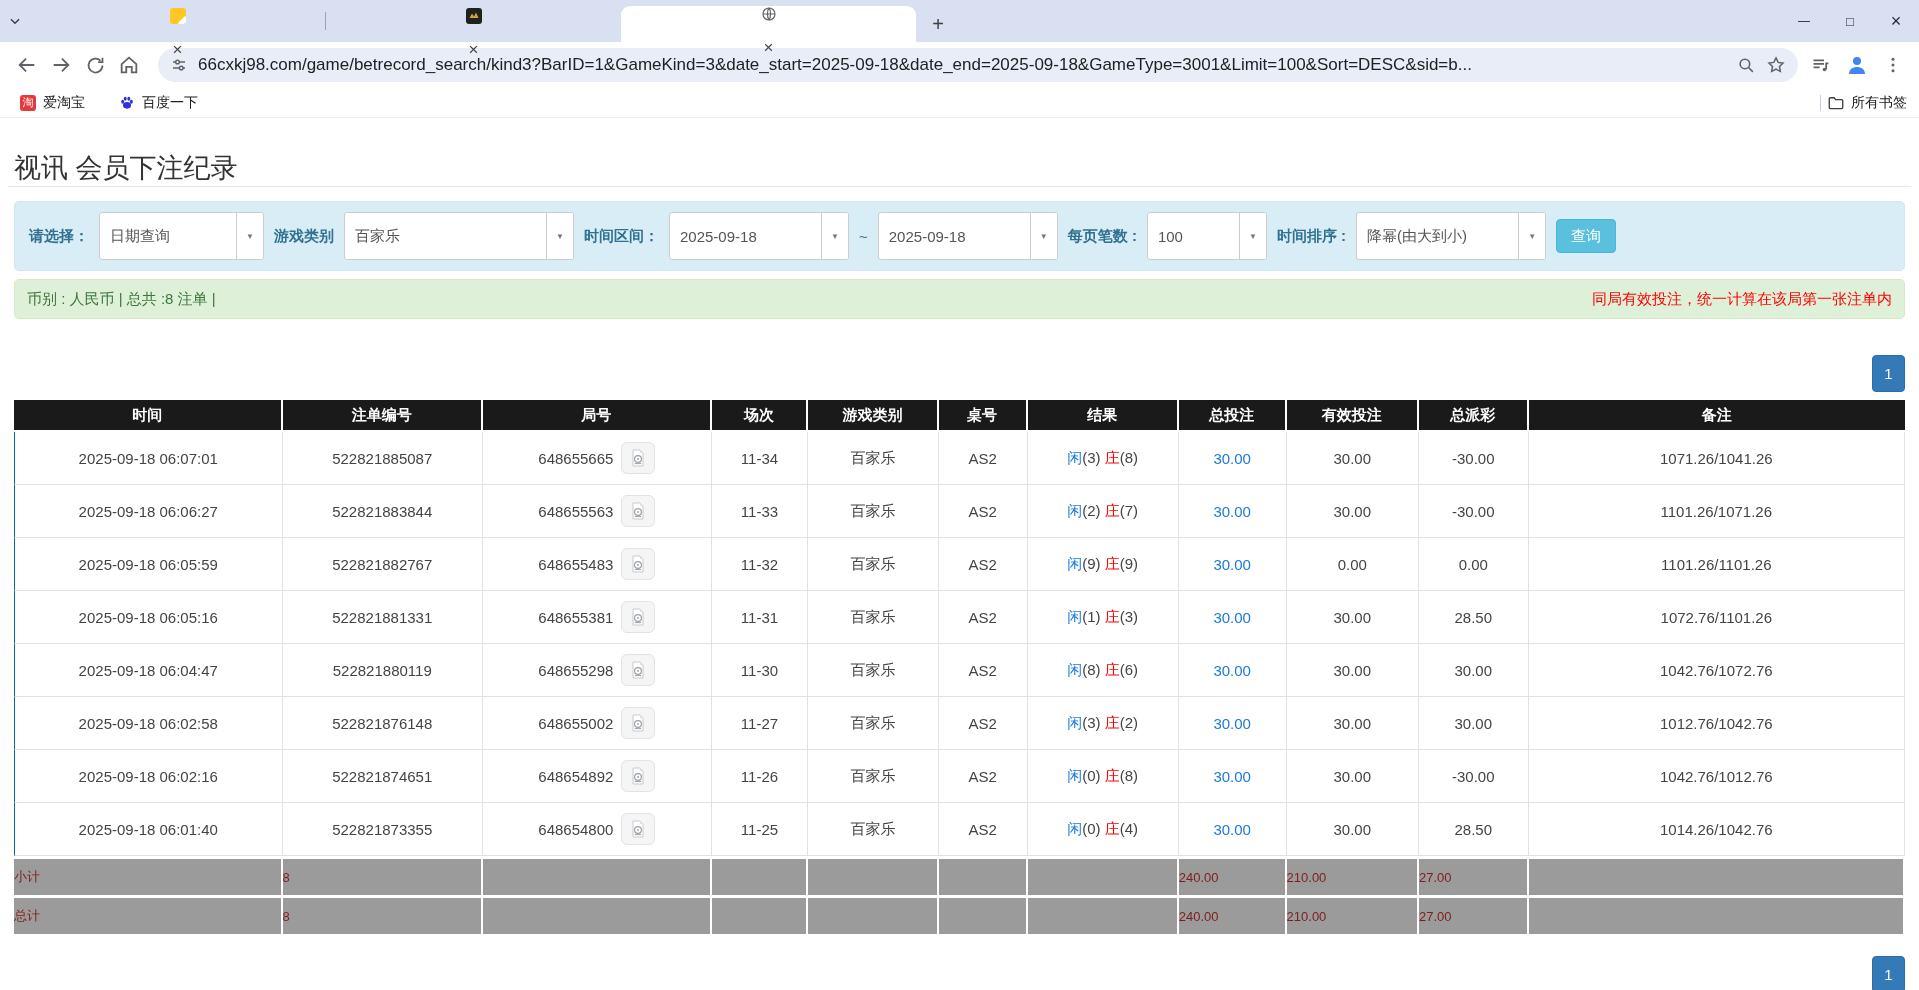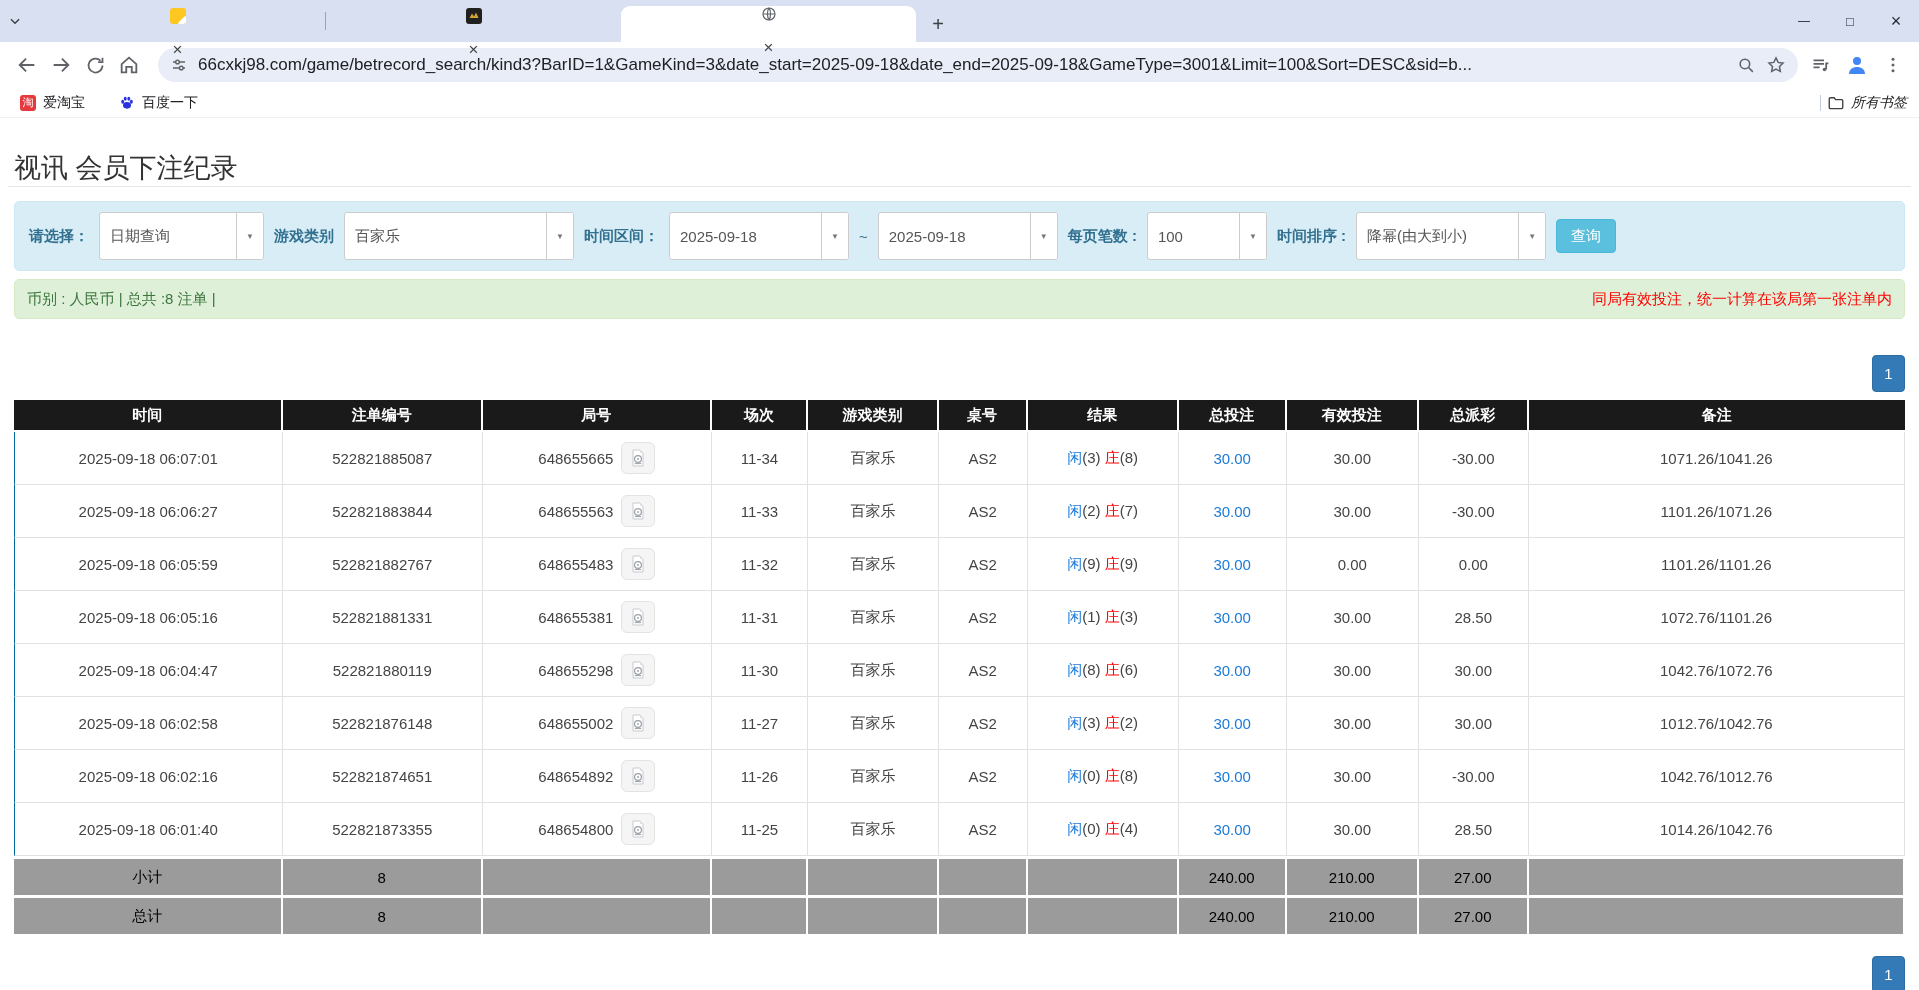--- a/index.html
+++ b/index.html
@@ -32,21 +32,21 @@
   .omnibox { flex:1; height:34px; margin:0 12px; background:#e9edf8; border-radius:17px;
              display:flex; align-items:center; padding:0 12px; gap:10px; }
   .url { flex:1; font-size:17px; color:#202124; white-space:nowrap; overflow:hidden; }
   .tb-right { display:flex; align-items:center; gap:14px; margin-right:6px; }
 
   .bookmarksbar { height:30px; background:#fff; display:flex; align-items:center; padding:0 12px;
                   border-bottom:1px solid #eef0f4; font-size:14px; color:#202124; }
   .bm-item { display:flex; align-items:center; gap:7px; padding:2px 8px; border-radius:6px; margin-right:18px; }
   .bm-taobao { width:16px; height:16px; background:#e6393d; color:#fff; border-radius:3px; font-size:11px;
                display:flex; align-items:center; justify-content:center; }
-  .bm-right { margin-left:auto; display:flex; align-items:center; gap:6px;font-style:italic; }
+  .bm-right { margin-left:auto; display:flex; align-items:center; gap:6px; }
   .bm-sep { width:1px; height:16px; background:#c3cbe0; }
 
   
   .page { height:872px; padding:0 14px; position:relative; background:#fff; overflow:hidden; }
   h1.ptitle { font-size:27px; font-weight:400; color:#333; margin:32px 0 0; }
   .rule { border-top:1px solid #e7e7e7; margin:0 -6px 14px; }
 
   .filterbar { height:70px; background:#d9edf7; border:1px solid #cfe7f3; border-radius:5px;
                display:flex; align-items:center; gap:10px; padding:0 14px; }
   .flabel { color:#31708f; font-weight:bold; font-size:15px; white-space:nowrap; }
@@ -70,21 +70,21 @@
               border-radius:4px; display:flex; align-items:center; justify-content:center; font-size:15px; }
   .page-btn.bottom { position:absolute; right:14px; top:838px; }
 
   table.records { width:100%; border-collapse:separate; border-spacing:0; margin-top:8px; table-layout:fixed; }
   .records th { background:#1a1a1a; color:#fff; font-size:15px; font-weight:bold; height:32px;
                 border-right:2px solid #fff; border-bottom:2px solid #fff; }
   .records th:last-child { border-right:none; }
   .records tbody td { background:#fff; height:53px; text-align:center; font-size:15px; color:#444;
                       border-right:1px solid #e2e2e2; border-bottom:1px solid #e2e2e2; }
   .records tbody td:first-child { border-left:1px solid #0369a1; }
-  .records tfoot td { background:#9b9b9b; color:#000000; height:39px; text-align:center; font-size:15px;
+  .records tfoot td { background:#9b9b9b; color:#7f1d1d; height:39px; text-align:left; font-size:13px;
                       border-right:2px solid #fff; border-top:3px solid #fff; }
   .blue { color:#1b7ad9; }
   .red { color:#ff0000; }
   .num { color:#444; }
   .replay-btn { display:inline-flex; width:34px; height:32px; background:#f5f5f5; border:1px solid #e3e3e3;
                 border-radius:6px; align-items:center; justify-content:center; margin-left:8px; vertical-align:middle; }
   .round-num { vertical-align:middle; }
 </style>
 </head>
 <body>

